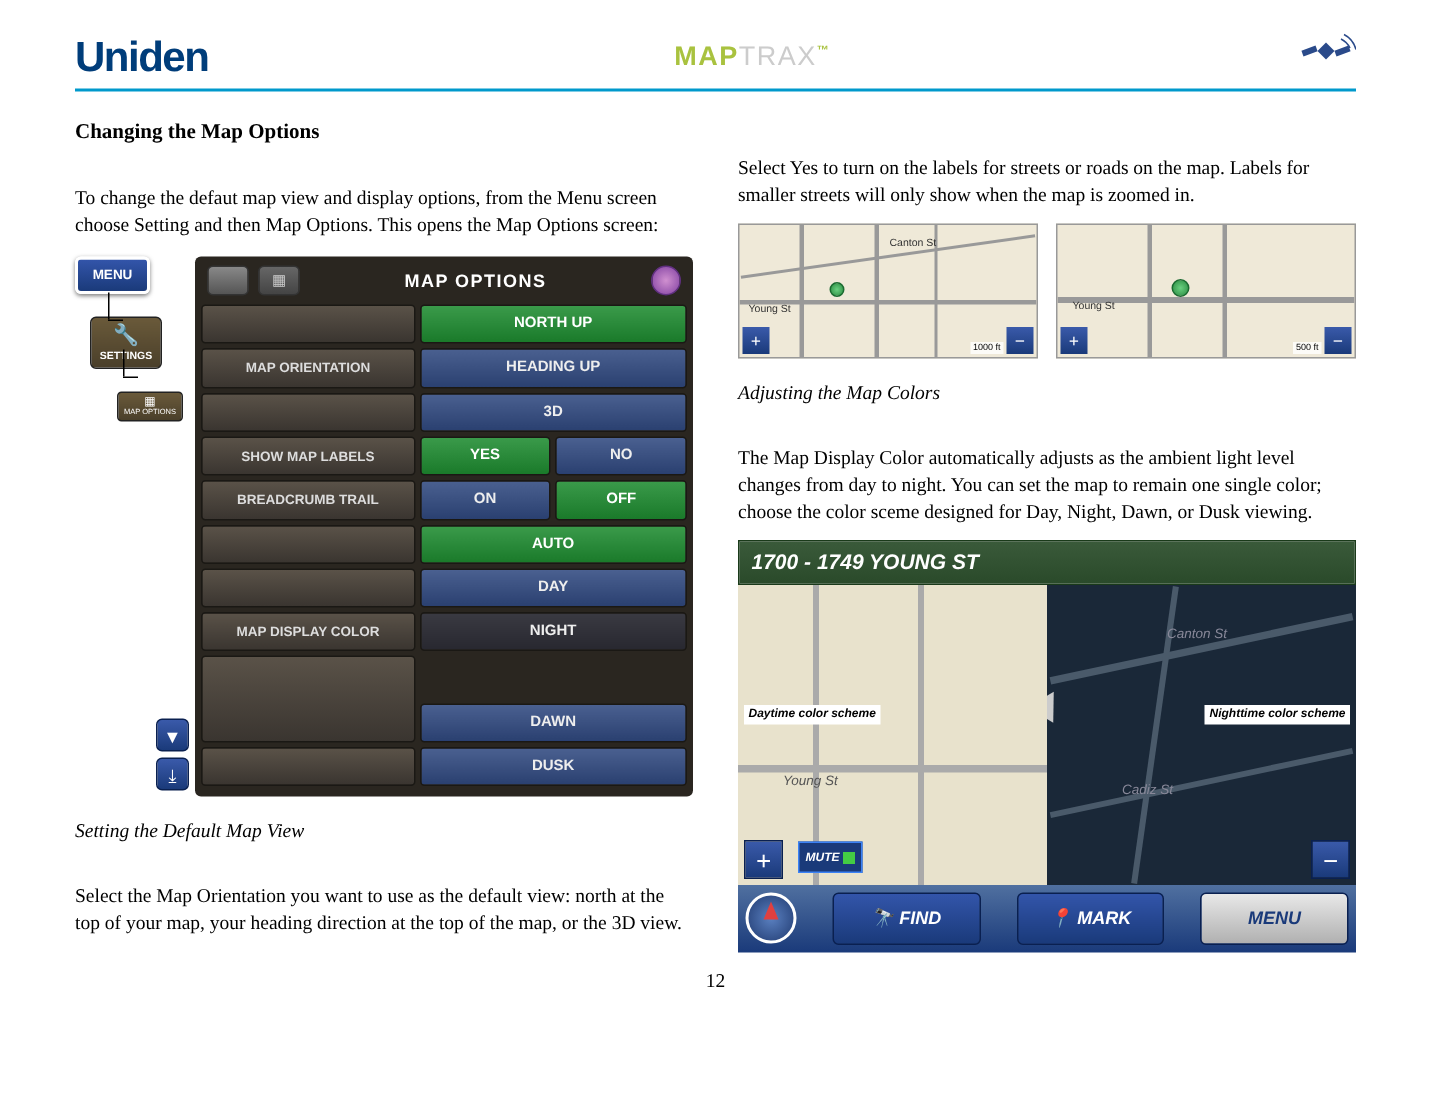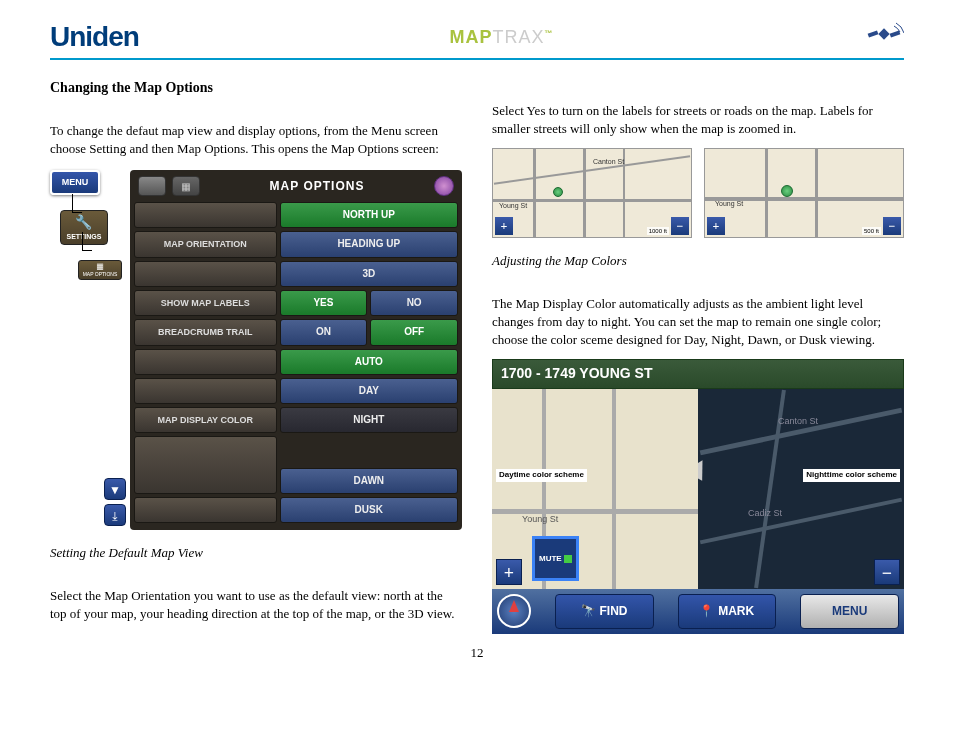--- a/index.html
+++ b/index.html
@@ -43,37 +43,37 @@
 
   
   .map-thumbs { display:flex; gap:12px; margin:10px 0 14px 0;}
   .thumb { flex:1; height:90px; background:#efe9d8; position:relative; overflow:hidden; border:1px solid #999;}
   .thumb .road { position:absolute; background:#999; }
   .thumb .label { position:absolute; font-size:7px; font-family:Arial; color:#333;}
   .thumb .corner-btn { position:absolute; width:18px; height:18px; background:linear-gradient(#3a5aaa,#1a3a7a); color:#fff; text-align:center; line-height:18px; font-size:12px; font-weight:bold;}
   .thumb .scale { position:absolute; bottom:2px; font-size:6px; background:rgba(255,255,255,0.8); padding:0 2px; font-family:Arial;}
 
   
-  .big-map { position: relative; margin-top: 8px; height: 270px; }
+  .big-map { position: relative; margin-top: 8px; height: 270px; font-style: italic; }
   .map-header { background: linear-gradient(#3a5a3a,#2a4a2a); color:#fff; font-family:Arial; font-weight:bold; padding:4px 8px; font-size:14px; border:1px solid #1a3a1a;}
   .map-body { height: 200px; display:flex; }
   .map-half { flex:1; position:relative; overflow:hidden;}
   .map-day { background:#e8e2cc; }
   .map-night { background:#1a2838; }
   .map-half .road-maj { position:absolute; background:#aaa; }
   .map-night .road-maj { background:#4a5a6a; }
   .map-half .street-lbl { position:absolute; font-size:9px; font-family:Arial; }
   .map-day .street-lbl { color:#555; }
   .map-night .street-lbl { color:#889; }
   .scheme-label { position:absolute; background:#fff; font-family:Arial; font-weight:bold; font-size:8px; padding:2px 3px; line-height:1.1;}
   .map-footer { background:linear-gradient(#5070a0,#1a3a7a); padding:5px; display:flex; align-items:center; gap:24px; }
   .compass { width:34px; height:34px; border-radius:50%; background:radial-gradient(#5a80c0,#203a70); border:2px solid #fff; position:relative;}
   .compass::after{content:""; position:absolute; top:4px; left:50%; transform:translateX(-50%); width:0; height:0; border-left:5px solid transparent; border-right:5px solid transparent; border-bottom:12px solid #e04040;}
   .footer-btn { background:linear-gradient(#3355aa,#1a3a7a); color:#fff; font-family:Arial; font-weight:bold; font-size:12px; padding:8px 14px; border-radius:4px; border:1px solid #0a2050; flex:1; text-align:center;}
-  .mute-chip { position:absolute; left:40px; bottom:48px; background:#1a3a7a; color:#fff; font-family:Arial; font-weight:bold; font-size:8px; padding:14px 4px; border:3px solid #3b82f6;}
+  .mute-chip { position:absolute; left:40px; bottom:48px; background:#1a3a7a; color:#fff; font-family:Arial; font-weight:bold; font-size:8px; padding:4px 4px; border:1px solid #3b82f6;}
   .map-cbtn { position:absolute; width:26px; height:26px; background:linear-gradient(#3a5aaa,#1a3a7a); color:#fff; text-align:center; line-height:26px; font-size:18px; font-weight:bold; border:1px solid #0a2050;}
 
   .page-no { text-align:center; font-size:13px; margin-top:12px; font-family:Georgia;}
 </style>
 </head>
 <body>
 
 <div class="page">
   <div class="header">
     <div class="uniden-logo">Uniden</div>
@@ -214,21 +214,21 @@
             <div class="road-maj" style="left:120px;top:0;width:4px;height:100%;"></div>
             <div class="street-lbl" style="left:30px;top:124px;">Young St</div>
             <div class="scheme-label" style="left:4px;top:80px;">Daytime color scheme</div>
             <div class="map-cbtn" style="left:4px;bottom:4px;">+</div>
           </div>
           <div class="map-half map-night">
             <div class="road-maj" style="left:0;top:40px;width:100%;height:5px;transform:rotate(-12deg);"></div>
             <div class="road-maj" style="left:70px;top:0;width:4px;height:100%;transform:rotate(8deg);"></div>
             <div class="road-maj" style="left:0;top:130px;width:100%;height:4px;transform:rotate(-12deg);"></div>
             <div class="street-lbl" style="left:80px;top:26px;">Canton St</div>
-            <div class="street-lbl" style="left:50px;top:118px;">Cadiz St</div>
+            <div class="street-lbl" style="left:50px;top:130px;">Cadiz St</div>
             <div style="position:absolute;left:-10px;top:70px;width:0;height:0;border-left:10px solid transparent;border-right:10px solid transparent;border-bottom:18px solid #ccc;transform:rotate(30deg);"></div>
             <div class="scheme-label" style="right:4px;top:80px;">Nighttime color scheme</div>
             <div class="map-cbtn" style="right:4px;bottom:4px;">−</div>
           </div>
         </div>
         <div class="mute-chip"><span>MUTE</span> <span style="display:inline-block;width:8px;height:8px;background:#4c4;vertical-align:middle;"></span></div>
         <div class="map-footer">
           <div class="compass"></div>
           <div class="footer-btn"><span>🔭</span> <span>FIND</span></div>
           <div class="footer-btn"><span>📍</span> <span>MARK</span></div>

